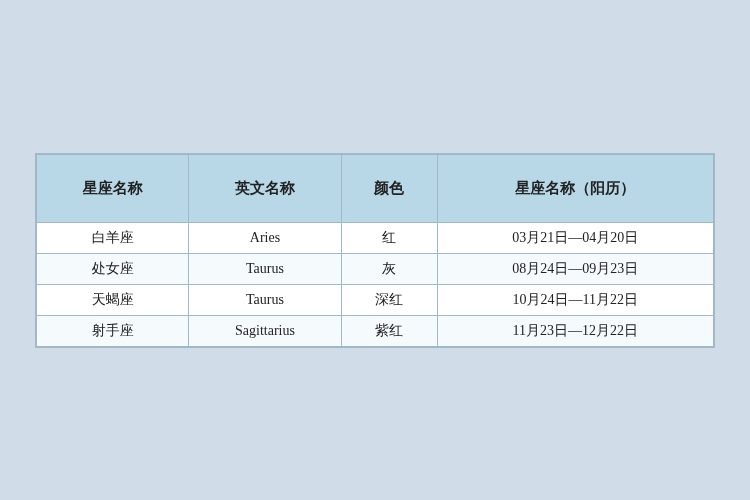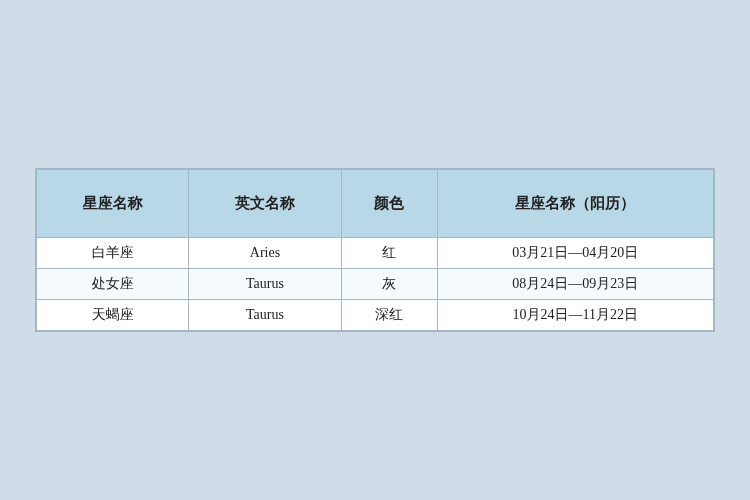--- a/index.html
+++ b/index.html
@@ -67,15 +67,21 @@
           <td>Taurus</td>
           <td>灰</td>
           <td>08月24日—09月23日</td>
         </tr>
         <tr>
           <td>天蝎座</td>
           <td>Taurus</td>
           <td>深红</td>
           <td>10月24日—11月22日</td>
         </tr>
+        <tr>
+          <td>射手座</td>
+          <td>Sagittarius</td>
+          <td>紫红</td>
+          <td>11月23日—12月22日</td>
+        </tr>
       </tbody>
   </table>
 </div>
 
 </body></html>

